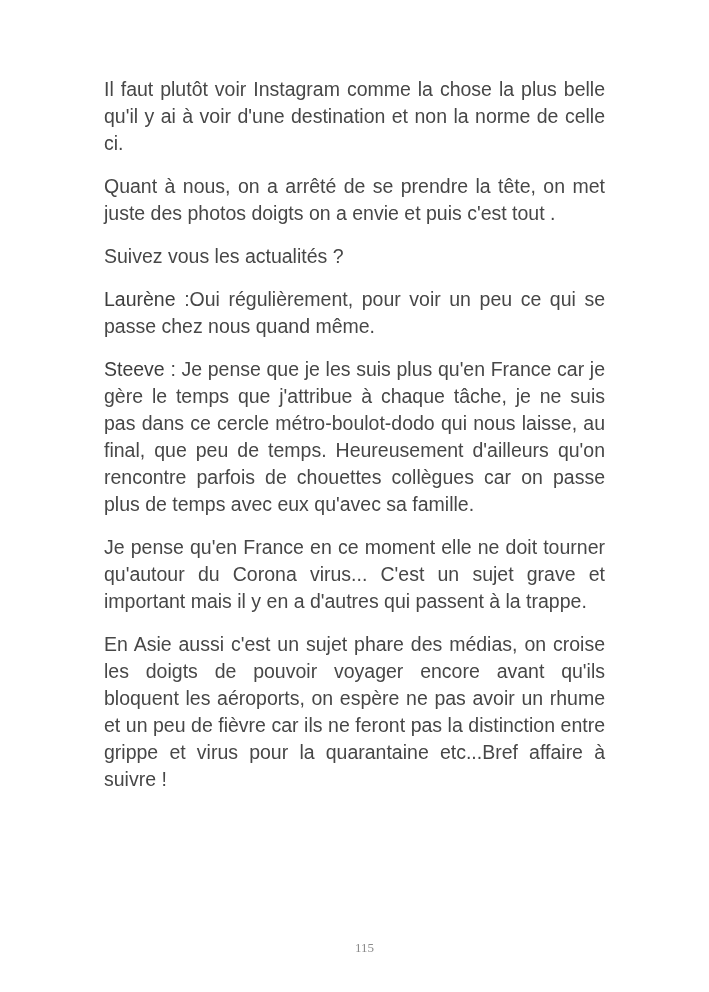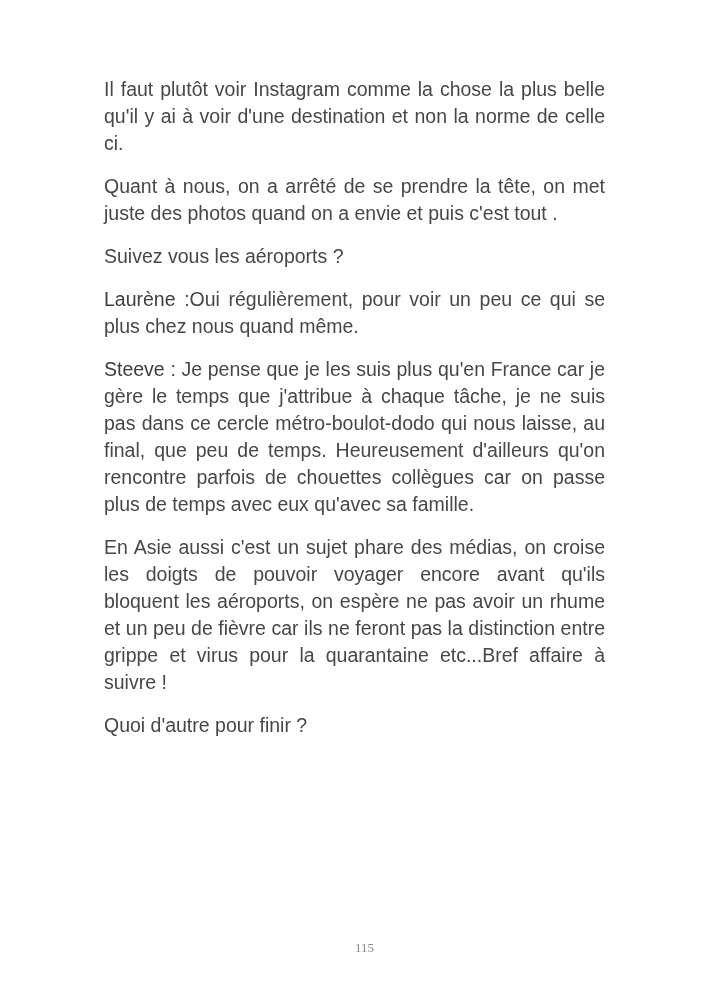--- a/index.html
+++ b/index.html
@@ -47,30 +47,30 @@
     }
   </style>
 </head>
 <body>
 
 <div class="page">
   <div class="content">
 
     <p><strong></strong><span>Il faut plutôt voir Instagram comme la chose la plus belle qu'il y ai à voir d'une destination et non la norme de celle ci.</span></p>
 
-    <p><strong></strong><span>Quant à nous, on a arrêté de se prendre la tête, on met juste des photos quand on a envie et puis c'est tout .</span></p>
+    <p><strong></strong><span>Quant à nous, on a arrêté de se prendre la tête, on met juste des photos doigts on a envie et puis c'est tout .</span></p>
 
-    <p><strong></strong><span>Suivez vous les aéroports ?</span></p>
+    <p><strong></strong><span>Suivez vous les actualités ?</span></p>
 
-    <p><strong>Laurène</strong><span> :Oui régulièrement, pour voir un peu ce qui se plus chez nous quand même.</span></p>
+    <p><strong>Laurène</strong><span> :Oui régulièrement, pour voir un peu ce qui se passe chez nous quand même.</span></p>
 
     <p><strong>Steeve</strong><span> : Je pense que je les suis plus qu'en France car je gère le temps que j'attribue à chaque tâche, je ne suis pas dans ce cercle métro-boulot-dodo qui nous laisse, au final, que peu de temps. Heureusement d'ailleurs qu'on rencontre parfois de chouettes collègues car on passe plus de temps avec eux qu'avec sa famille.</span></p>
 
 
+    <p><strong></strong><span>Je pense qu'en France en ce moment elle ne doit tourner qu'autour du Corona virus... C'est un sujet grave et important mais il y en a d'autres qui passent à la trappe.</span></p>
 
     <p><strong></strong><span>En Asie aussi c'est un sujet phare des médias, on croise les doigts de pouvoir voyager encore avant qu'ils bloquent les aéroports, on espère ne pas avoir un rhume et un peu de fièvre car ils ne feront pas la distinction entre grippe et virus pour la quarantaine etc...Bref affaire à suivre !</span></p>
 
-    <p><strong></strong><span>Quoi d'autre pour finir ?</span></p>
 
   </div>
 
   <div class="pagenum">115</div>
 </div>
 
 </body></html>

